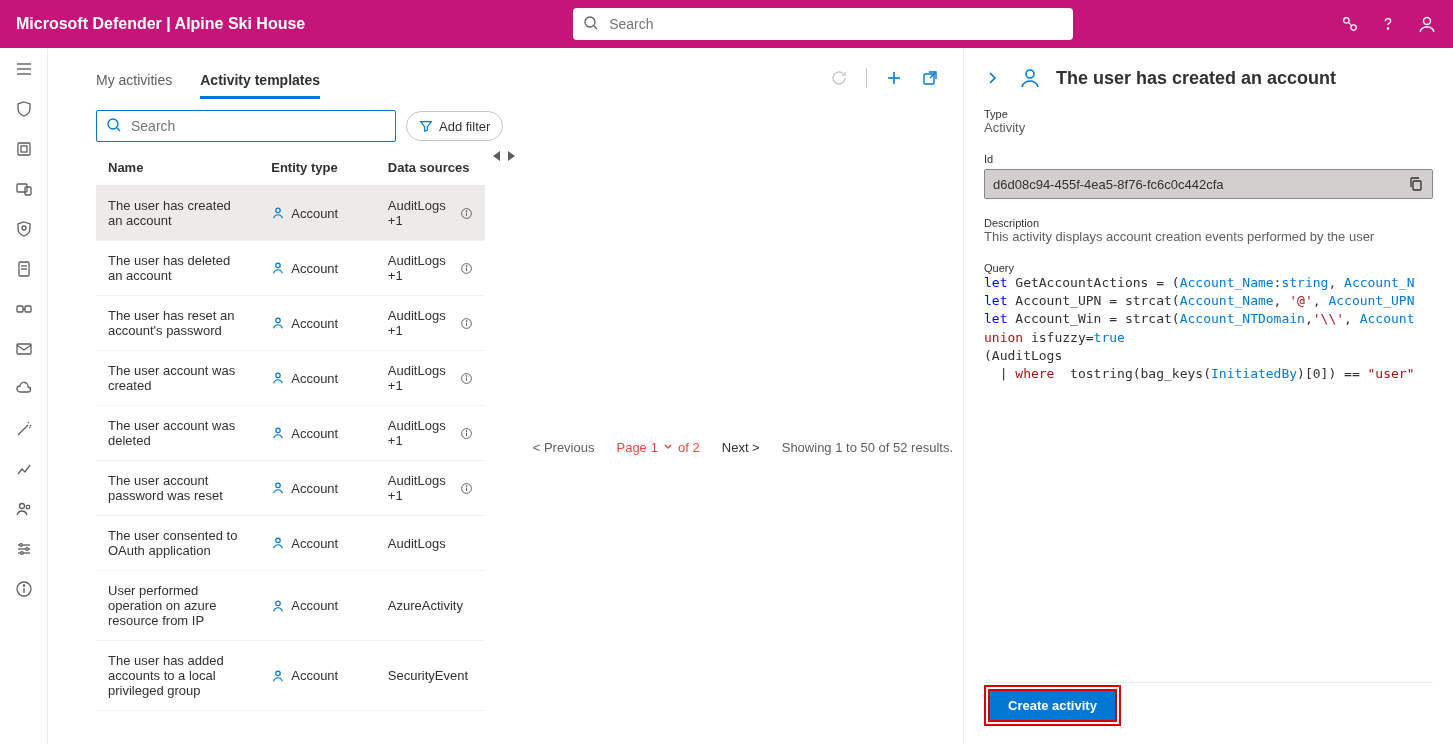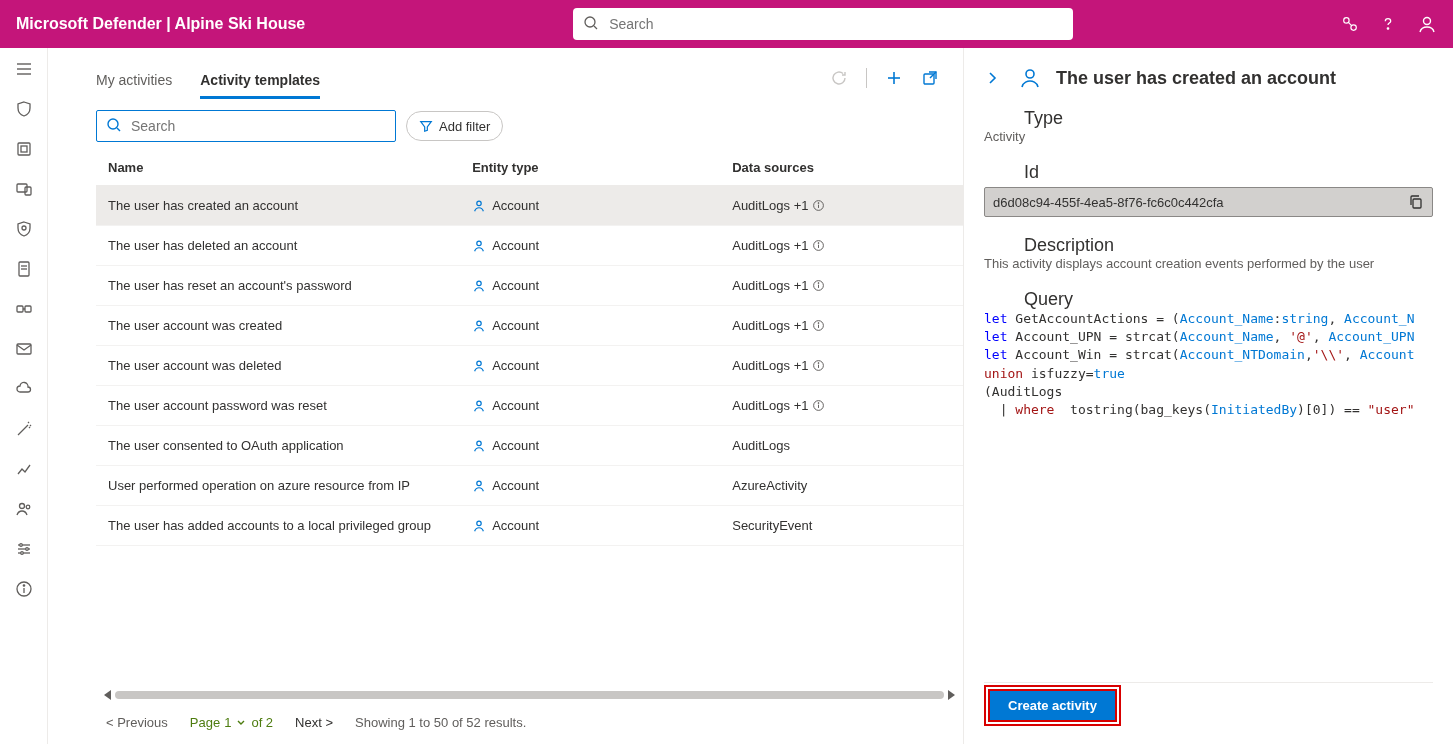--- a/index.html
+++ b/index.html
@@ -20,45 +20,45 @@
 .top-actions { position: absolute; right: 24px; top: 20px; display: flex; align-items: center; gap: 18px; color: #605e5c; }
 .top-actions .divider { width: 1px; height: 20px; background: #c8c6c4; }
 .tabs { display: flex; gap: 28px; border-bottom: 1px solid transparent; margin-bottom: 10px; }
 .tab { padding: 0 0 8px 0; cursor: pointer; color: #605e5c; font-size: 14px; }
 .tab.active { color: #323130; font-weight: 700; border-bottom: 3px solid #0078d4; }
 .filter-row { display: flex; gap: 10px; align-items: center; margin-bottom: 8px; }
 .list-search { position: relative; width: 300px; }
 .list-search input { width: 100%; height: 32px; border: 1px solid #0078d4; border-radius: 2px; padding: 0 10px 0 34px; font-size: 14px; }
 .list-search .sicon { position: absolute; left: 10px; top: 7px; color: #0078d4; }
 .add-filter { display: inline-flex; align-items: center; gap: 6px; height: 30px; border: 1px solid #c8c6c4; border-radius: 15px; padding: 0 12px; cursor: pointer; color: #323130; font-size: 13px; }
-.table-wrap { flex: 1; overflow: hidden; display: flex; flex-direction: column; min-width: 0; }
+.table-wrap { flex: 1; overflow: hidden; display: flex; flex-direction: row; min-width: 0; }
 .table-scroll { overflow-y: auto; overflow-x: auto; flex: 1; }
 .data-table { width: 100%; border-collapse: collapse; }
 .data-table th { text-align: left; font-weight: 600; font-size: 13px; color: #323130; padding: 10px 12px; border-bottom: 1px solid #edebe9; }
 .data-table td { padding: 12px; font-size: 13px; border-bottom: 1px solid #f3f2f1; }
 .data-table tr.selected td { background: #edebe9; }
 .entity-cell { display: flex; align-items: center; gap: 6px; color: #323130; }
 .entity-cell svg { color: #0078d4; }
 .ds-cell { display: flex; align-items: center; gap: 4px; }
 .info-icon { color: #605e5c; }
 .hbar { height: 12px; background: transparent; display: flex; align-items: center; padding: 0 8px; }
 .hbar .track { flex: 1; height: 8px; background: #c8c6c4; border-radius: 4px; position: relative; }
 .hbar .lar, .hbar .rar { width: 0; height: 0; border-top: 5px solid transparent; border-bottom: 5px solid transparent; }
 .hbar .lar { border-right: 7px solid #605e5c; margin-right: 4px; }
 .hbar .rar { border-left: 7px solid #605e5c; margin-left: 4px; }
 .pager { display: flex; align-items: center; gap: 22px; padding: 14px 10px; font-size: 13px; color: #605e5c; }
 .pager .prev, .pager .next { cursor: pointer; }
-.pager .page-input { display: flex; align-items: center; gap: 4px; color: #4d7c0f; }
+.pager .page-input { display: flex; align-items: center; gap: 4px; color: #ef4444; }
 .right-pane { width: 490px; border-left: 1px solid #edebe9; display: flex; flex-direction: column; padding: 18px 20px 0 20px; position: relative; }
 .right-header { display: flex; align-items: center; gap: 14px; margin-bottom: 18px; }
 .right-header .chev { color: #0078d4; cursor: pointer; margin-right: 4px; }
 .right-header .uicon { color: #0078d4; }
 .right-header .rtitle { font-size: 18px; font-weight: 600; }
 .detail-block { margin-bottom: 18px; }
-.detail-label { font-size: 18px; color: #323130; font-weight: 400; margin-left: 40px; }
+.detail-label { font-size: 11px; color: #323130; font-weight: 400; }
 .detail-value { font-size: 13px; color: #605e5c; }
 .id-box { display: flex; align-items: center; justify-content: space-between; background: #d2d0ce; border: 1px solid #8a8886; border-radius: 2px; padding: 6px 8px; margin-top: 4px; }
 .id-box .idtxt { font-size: 13px; color: #323130; }
 .id-box .copy { cursor: pointer; color: #323130; }
 .query-box { font-family: Consolas, monospace; font-size: 13px; line-height: 1.4; overflow: hidden; white-space: pre; }
 .q-kw { color: #0078d4; }
 .q-id { color: #0078d4; }
 .q-str { color: #a31515; }
 .q-true { color: #0078d4; }
 .q-plain { color: #323130; }

